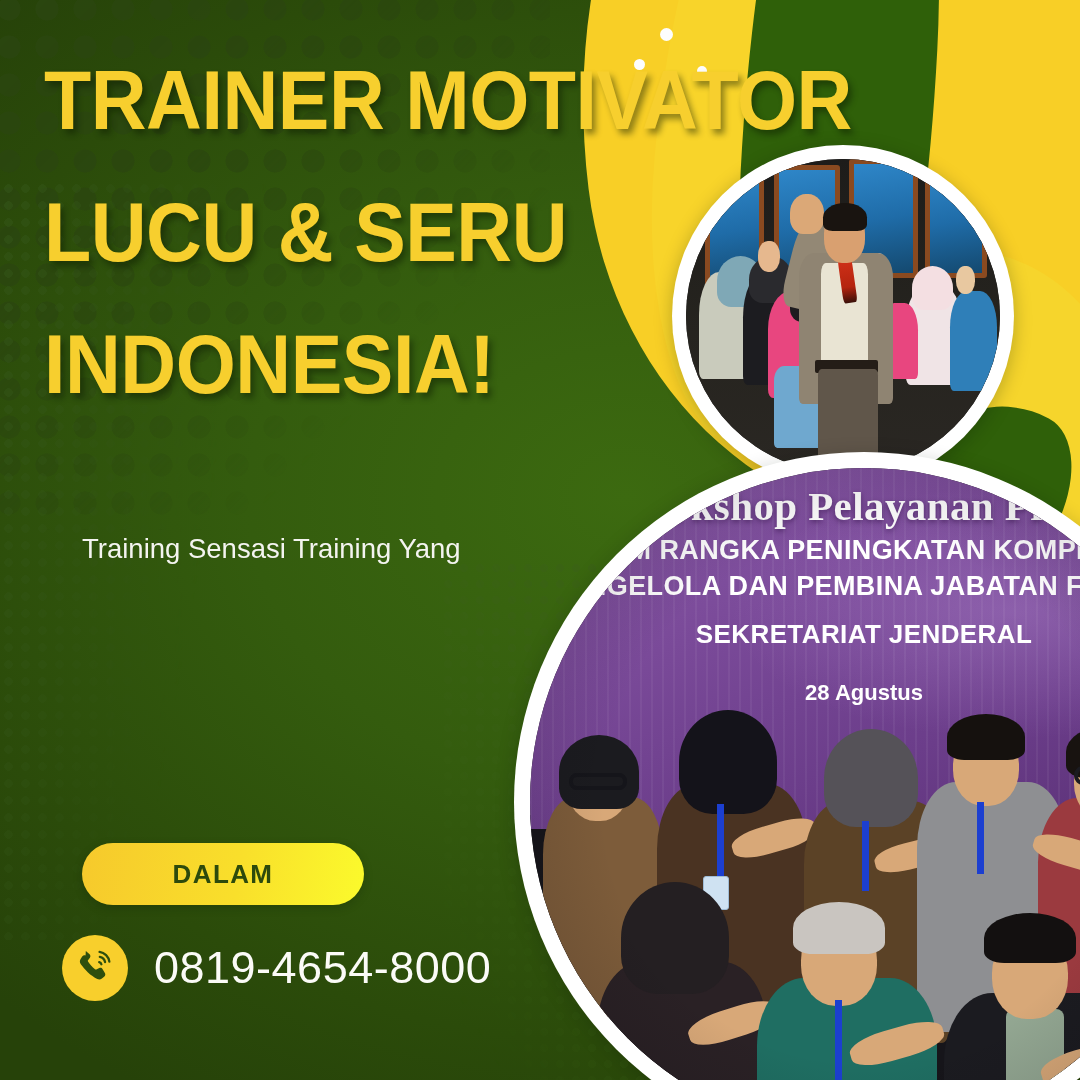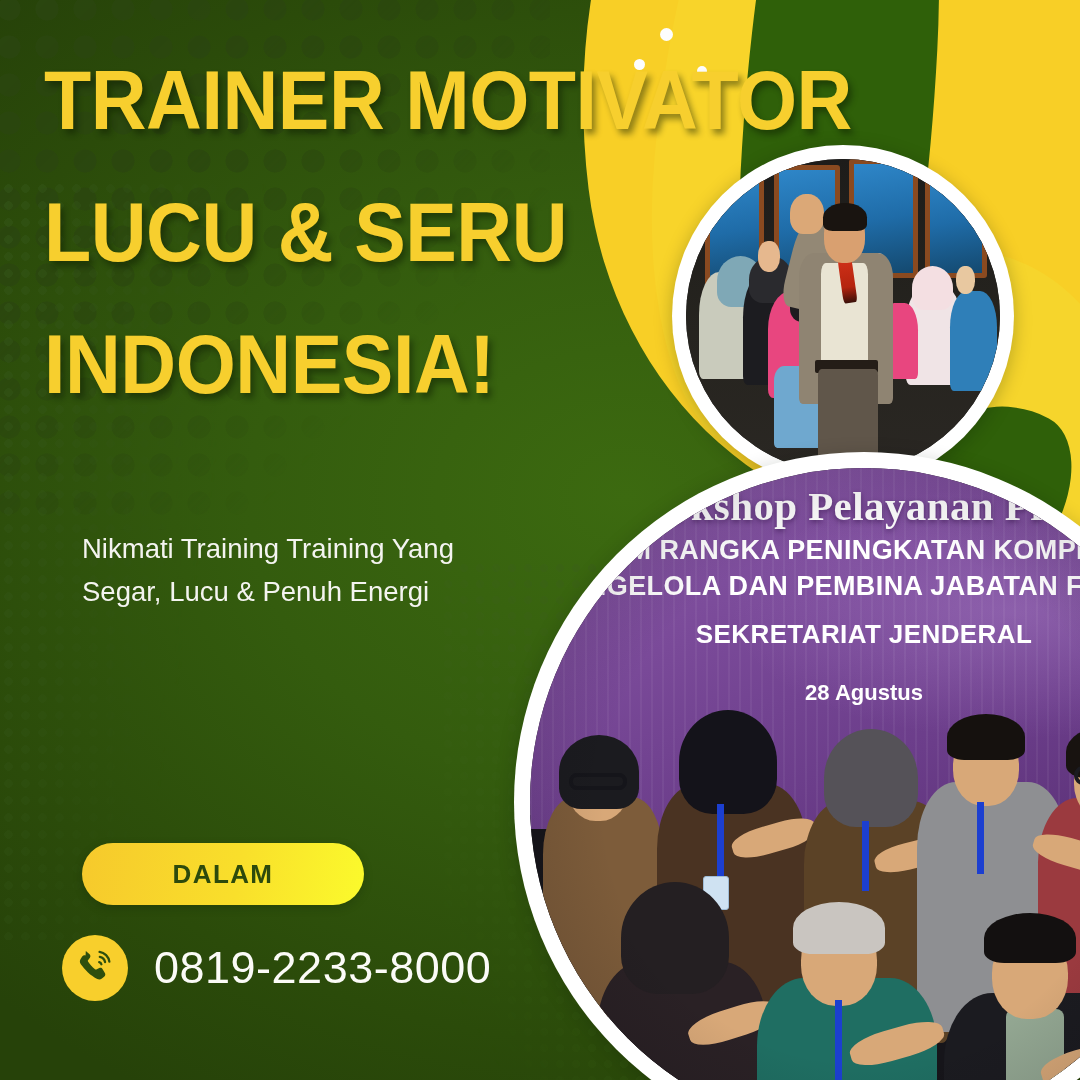--- a/index.html
+++ b/index.html
@@ -480,32 +480,31 @@
 
   <div class="content">
 
     <div class="headline">
       <span class="hl">TRAINER MOTIVATOR</span>
       <span class="hl">LUCU &amp; SERU</span>
       <span class="hl">INDONESIA!</span>
     </div>
 
     <div class="subtitle">
-      <div>Nikmati Training Training Yang</div>
-      <div>Segar, Lucu &amp; Penuh Energi</div>
+      <div>Training Sensasi Training Yang</div>
     </div>
 
     <button class="cta-button">DALAM</button>
 
     <div class="contact-row">
       <div class="phone-badge">
         <svg width="42" height="42" viewBox="0 0 48 48" aria-hidden="true">
           <path d="M13.2 9.6c-1.6-.5-3.3.2-4.2 1.7l-1.6 2.8c-1 1.7-.9 3.8.2 5.4 2.3 3.4 5.1 6.7 8.4 9.7 3.3 3 6.9 5.5 10.6 7.4 1.7.9 3.8.7 5.3-.5l2.5-2c1.4-1.1 1.8-3 .9-4.5l-2.6-4.3c-.8-1.3-2.4-1.8-3.8-1.2l-3.4 1.5c-.5.2-1.1.1-1.5-.2-1.6-1.3-3.1-2.7-4.5-4.2-1.3-1.5-2.5-3-3.5-4.6-.3-.4-.3-1 0-1.4l2.2-3c.9-1.2.7-2.9-.4-3.9l-3.6-3.2c-.2-.2-.4-.3-.7-.4z" fill="#2e4f0d"></path>
           <path d="M29.5 11.2c3 .6 5.4 3 6 6" fill="none" stroke="#2e4f0d" stroke-width="2.6" stroke-linecap="round"></path>
           <path d="M29.2 5.6c5.8.8 10.4 5.4 11.2 11.2" fill="none" stroke="#2e4f0d" stroke-width="2.6" stroke-linecap="round"></path>
           <path d="M28.8 17.2c1.2.3 2.2 1.3 2.5 2.5" fill="none" stroke="#2e4f0d" stroke-width="2.6" stroke-linecap="round"></path>
         </svg>
       </div>
-      <div class="phone-number">0819-2233-8000</div>
+      <div class="phone-number">0819-4654-8000</div>
     </div>
 
   </div>
 </div>
 
 </body></html>

